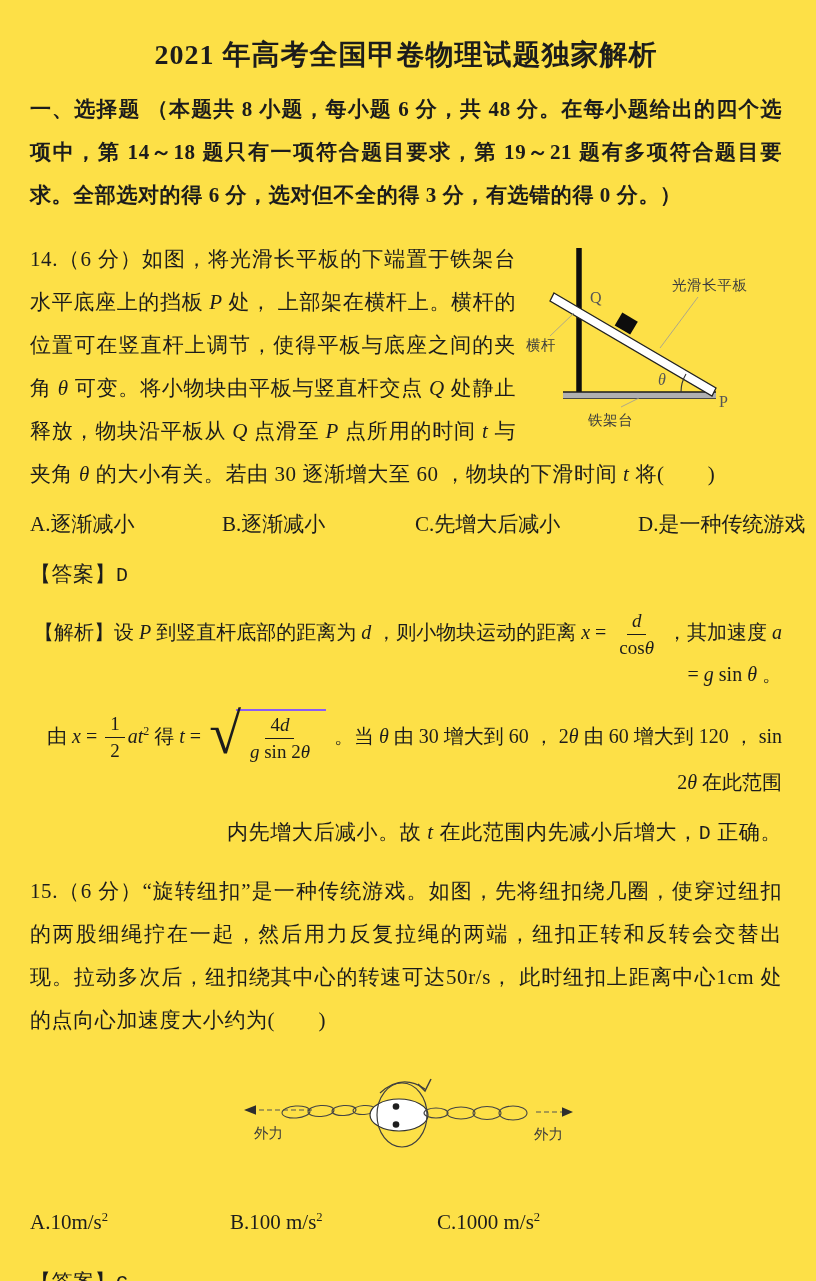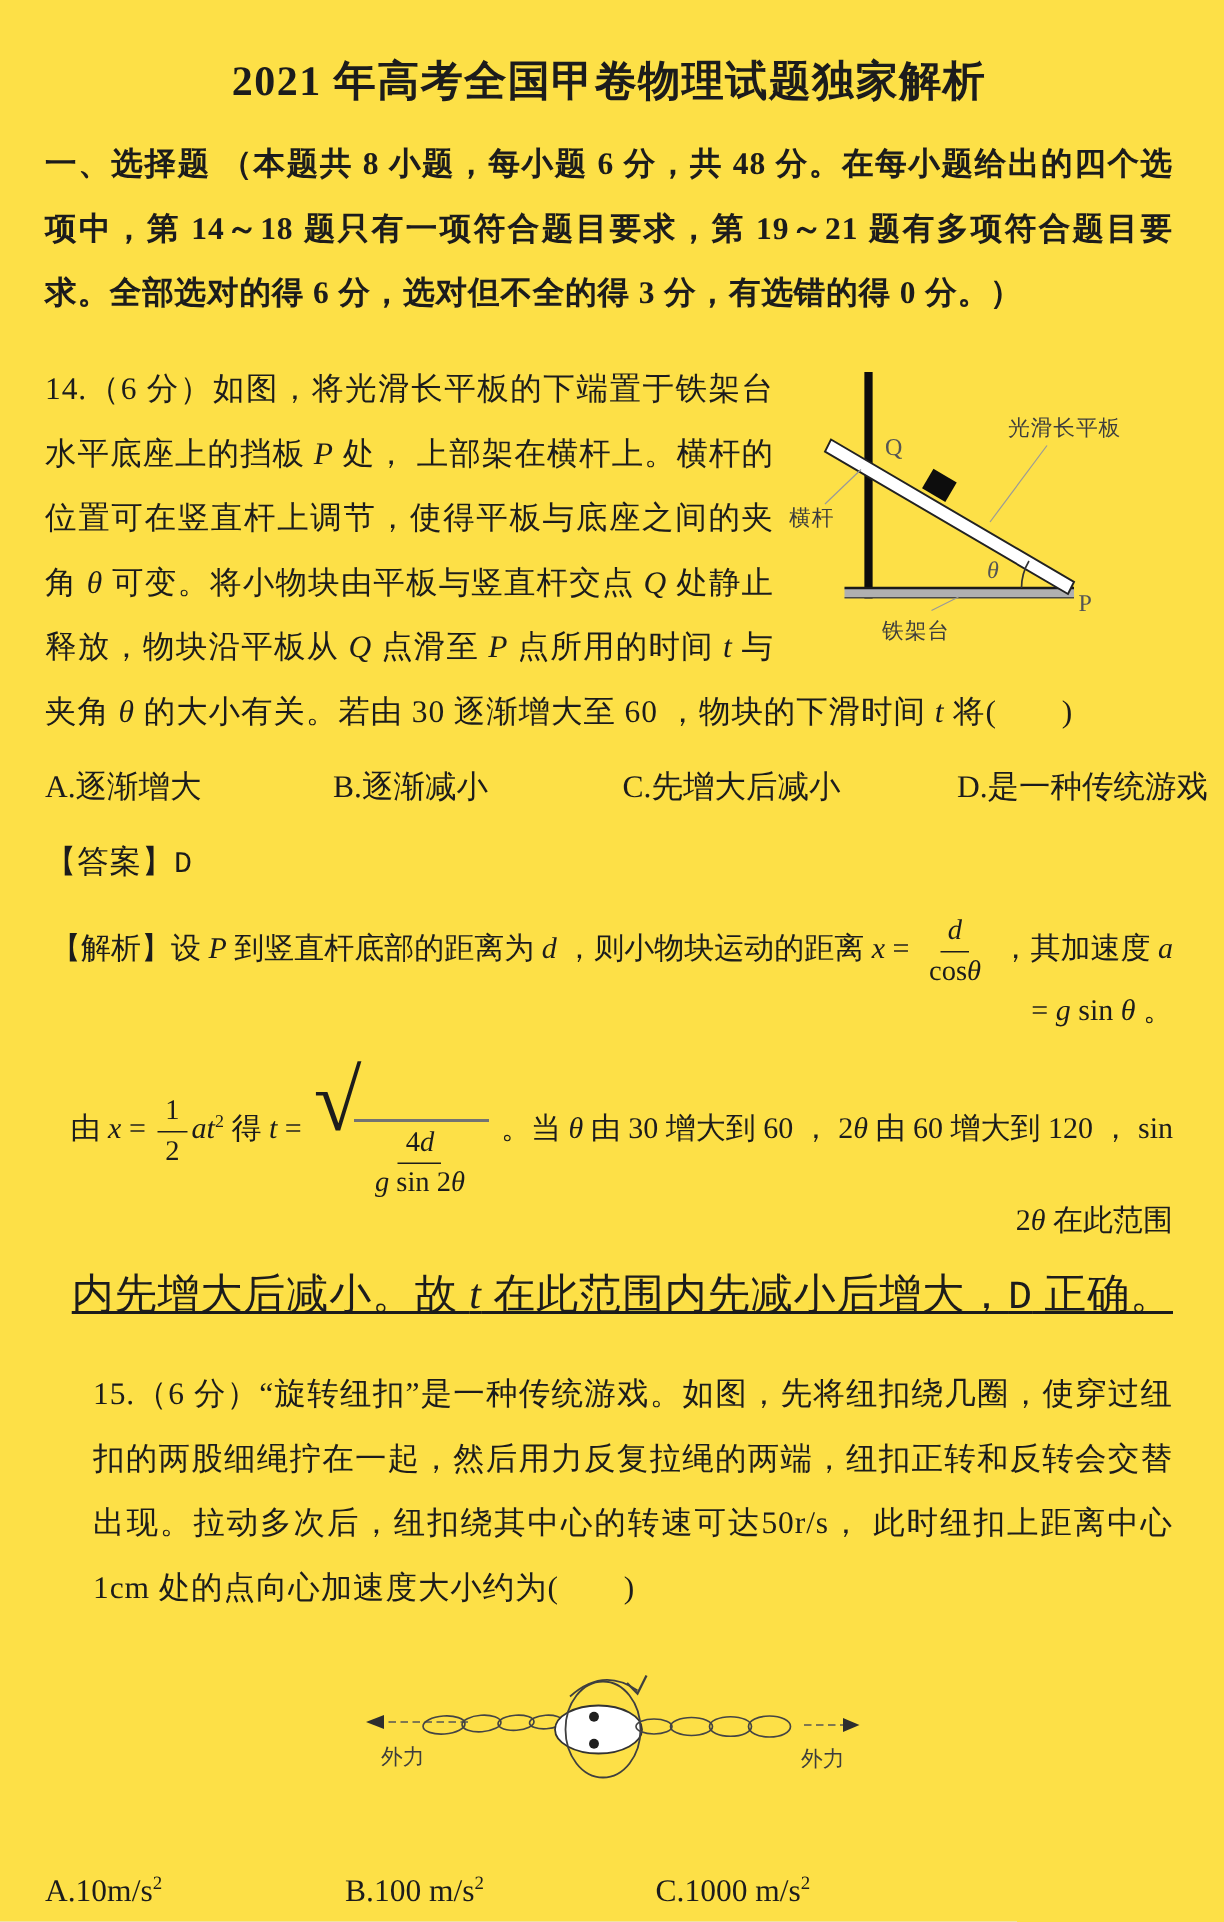--- a/index.html
+++ b/index.html
@@ -14,41 +14,41 @@
     margin:38px 0 0; text-align:center;
     font-size:28px; font-weight:bold; line-height:34px; letter-spacing:1px;
   }
   .para {
     font-size:21px; line-height:43px; text-align:justify;
     letter-spacing:0.6px;
   }
   .bold { font-weight:bold; }
   .sec { margin-top:16px; }
   .q14 { margin-top:4px; }
-  .q15 { margin-top:10px;margin-left:32px; }
+  .q15 { margin-top:10px; }
 
   .it { font-style:italic; }
   .tt { font-family:"Liberation Mono","DejaVu Sans Mono",monospace; font-size:0.95em; }
   sup { font-size:0.6em; line-height:0; }
 
   .mathline { font-size:20px; line-height:30px; letter-spacing:0; text-align:right; }
   .ansline  { font-size:21px; letter-spacing:0.5px; }
   .a14-1 { margin-top:22px; }
   .a14-2 { margin-top:8px; }
-  .a14-3 { margin-top:8px; font-size:28px; letter-spacing:0.6px;text-decoration:underline; }
+  .a14-3 { margin-top:8px; font-size:21px; letter-spacing:0.6px; }
   .ans14 { margin-top:16px; }
   .ans15 { margin-top:24px; }
 
   .frac { display:inline-flex; flex-direction:column; align-items:center;
           vertical-align:middle; margin:0 3px; line-height:1.15; font-size:0.95em; }
   .frac .num { padding:0 5px 2px; border-bottom:1.7px solid #1c1c1c; }
   .frac .den { padding:2px 5px 0; }
   .sqrt { display:inline-flex; align-items:flex-start; vertical-align:middle; margin:0 3px; }
   .sqrt .rad { font-size:2.9em; line-height:1; margin-right:-5px; position:relative; top:-4px; }
-  .sqrt .sqb { border-top:2px solid #737373; padding:3px 8px 0 6px;margin-top:37px; }
+  .sqrt .sqb { border-top:2px solid #8b5cf6; padding:3px 8px 0 6px; }
 
   .optrow { position:relative; height:34px; font-size:21px; margin-top:10px; }
   .optrow .opt { position:absolute; top:0; white-space:nowrap; }
   .o14 { margin-top:14px; }
   .o15 { margin-top:34px; }
 
   .fig14-wrap { float:right; width:256px; height:198px; margin:2px 0 2px 10px; }
   .fig15-wrap { display:block; margin:18px 0 0 194px; width:380px; height:116px; }
   svg text { font-family:"Liberation Serif","DejaVu Serif",serif; }
   .figlabel { font-size:14.5px; fill:#3d3d3d; }
@@ -89,21 +89,21 @@
           <text x="132" y="145" class="figletter it">θ</text>
           <text x="0" y="110" class="figlabel">横杆</text>
           <text x="146" y="50" class="figlabel">光滑长平板</text>
           <text x="62" y="185" class="figlabel">铁架台</text>
         </svg>
       </span>
       <span>14.（6 分）如图，将光滑长平板的下端置于铁架台水平底座上的挡板 <span class="it">P</span> 处， 上部架在横杆上。横杆的位置可在竖直杆上调节，使得平板与底座之间的夹角 <span class="it">θ</span> 可变。将小物块由平板与竖直杆交点 <span class="it">Q</span> 处静止释放，物块沿平板从 <span class="it">Q</span> 点滑至 <span class="it">P</span> 点所用的时间 <span class="it">t</span> 与夹角 <span class="it">θ</span> 的大小有关。若由 30 逐渐增大至 60 ，物块的下滑时间 <span class="it">t</span> 将(　　)</span>
     </div>
 
     <div class="optrow o14">
-      <span class="opt" style="left:0">A.逐渐增大</span>
+      <span class="opt" style="left:0">A.逐渐减小</span>
       <span class="opt" style="left:192px">B.逐渐减小</span>
       <span class="opt" style="left:385px">C.先增大后减小</span>
       <span class="opt" style="left:608px">D.是一种传统游戏</span>
     </div>
 
     <p class="ansline ans14">【答案】<span class="tt">D</span></p>
 
     <p class="mathline a14-1">【解析】设 <span class="it">P</span> 到竖直杆底部的距离为 <span class="it">d</span> ，则小物块运动的距离 <span class="it">x</span> = <span class="frac">
           <span class="num"><span class="it">d</span></span>
           <span class="den">cos<span class="it">θ</span></span>

